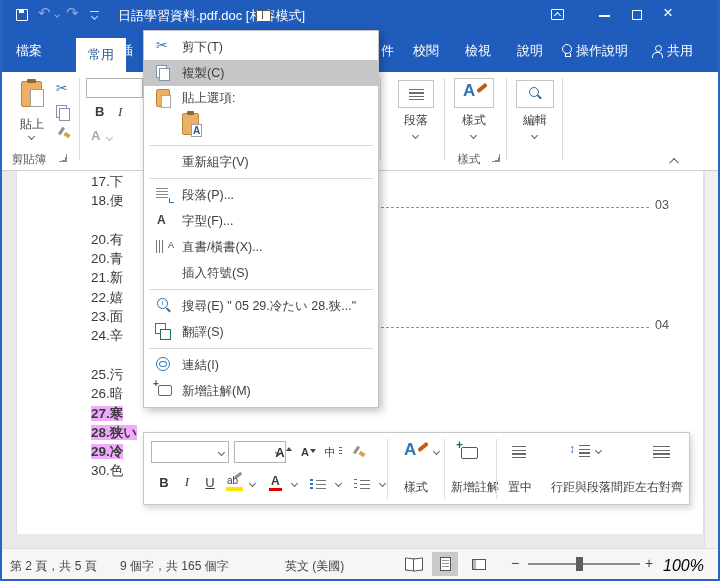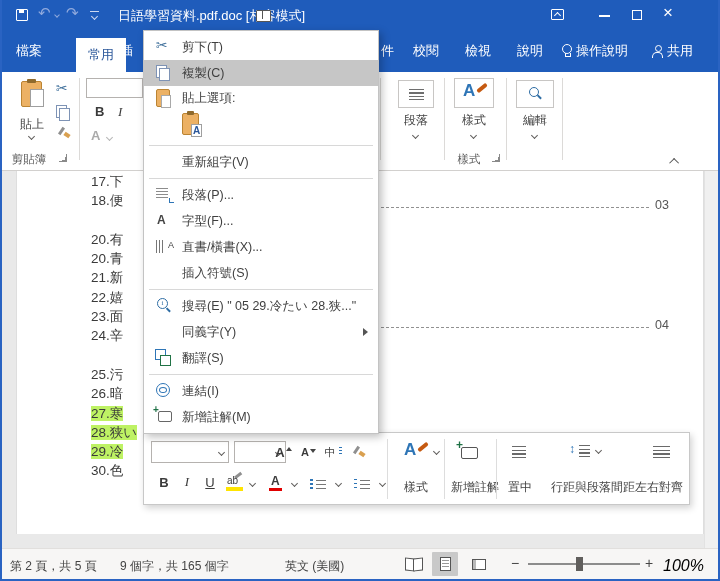--- a/index.html
+++ b/index.html
@@ -72,21 +72,21 @@
   .magnifier { position:relative; width:14px; height:14px; }
   .magnifier::before { content:""; position:absolute; left:1px; top:0; width:8px; height:8px; border:1.5px solid #2e6da4; border-radius:50%; }
   .magnifier::after { content:""; position:absolute; left:9px; top:9px; width:5px; height:1.5px; background:#2e6da4; transform:rotate(45deg); }
   .collapse-chev { position:absolute; left:672px; top:86px; width:7px; height:7px; border-left:1.3px solid #555; border-top:1.3px solid #555; transform:rotate(45deg) translateY(2px); }
 
   
   .docarea { position:absolute; left:0; top:171px; width:720px; height:377px; background:#e9e9e9; z-index:1; }
   .page { position:absolute; left:16px; top:0; width:688px; height:363px; background:#fff; border-left:1px solid #dedede; border-right:1px solid #dedede; }
   .doc-lines { position:absolute; left:74px; top:1px; width:400px; font-size:13.5px; color:#3a3a3a; }
   .doc-line { height:19.3px; line-height:19.3px; white-space:nowrap; }
-  .doc-line.sel .doc-text { background:#bef264; }
+  .doc-line.sel .doc-text { background:#f0abfc;font-weight:bold; }
   .rule { position:absolute; border-top:1px dashed #919191; width:268px; left:364px; }
   .rule-label { position:absolute; left:638px; font-size:12.5px; color:#555; }
   .scrollbar { position:absolute; left:704px; top:0; width:14px; height:377px; background:#f0f0f0; border-left:1px solid #e2e2e2; }
 
   
   .cmenu { position:absolute; left:143px; top:30px; width:236px; background:#fff; border:1px solid #c3c3c3; box-shadow:3px 3px 8px rgba(0,0,0,.25); z-index:30; padding:3px 0; }
   .menu-item { position:relative; display:flex; align-items:center; height:26px; font-size:12.5px; color:#3f3f3f; cursor:default; }
   .menu-item.hl { background:#c6c6c6; }
   .menu-item.row-sm { height:24px; }
   .mi-icon { position:relative; width:26px; min-width:26px; height:18px; margin:0 4px 0 8px; }
@@ -354,24 +354,20 @@
       </div>
       <div class="menu-item">
         <span class="mi-icon"></span>
         <span class="mi-label">插入符號(S)</span>
       </div>
       <div class="menu-sep"></div>
       <div class="menu-item">
         <span class="mi-icon search-icon"></span>
         <span class="mi-label">搜尋(E) " 05  29.冷たい  28.狭..."</span>
       </div>
-      <div class="menu-item has-sub">
-        <span class="mi-icon"></span>
-        <span class="mi-label">同義字(Y)</span>
-      </div>
       <div class="menu-item">
         <span class="mi-icon translate-icon"></span>
         <span class="mi-label">翻譯(S)</span>
       </div>
       <div class="menu-sep"></div>
       <div class="menu-item">
         <span class="mi-icon link-icon"></span>
         <span class="mi-label">連結(I)</span>
       </div>
       <div class="menu-item">

